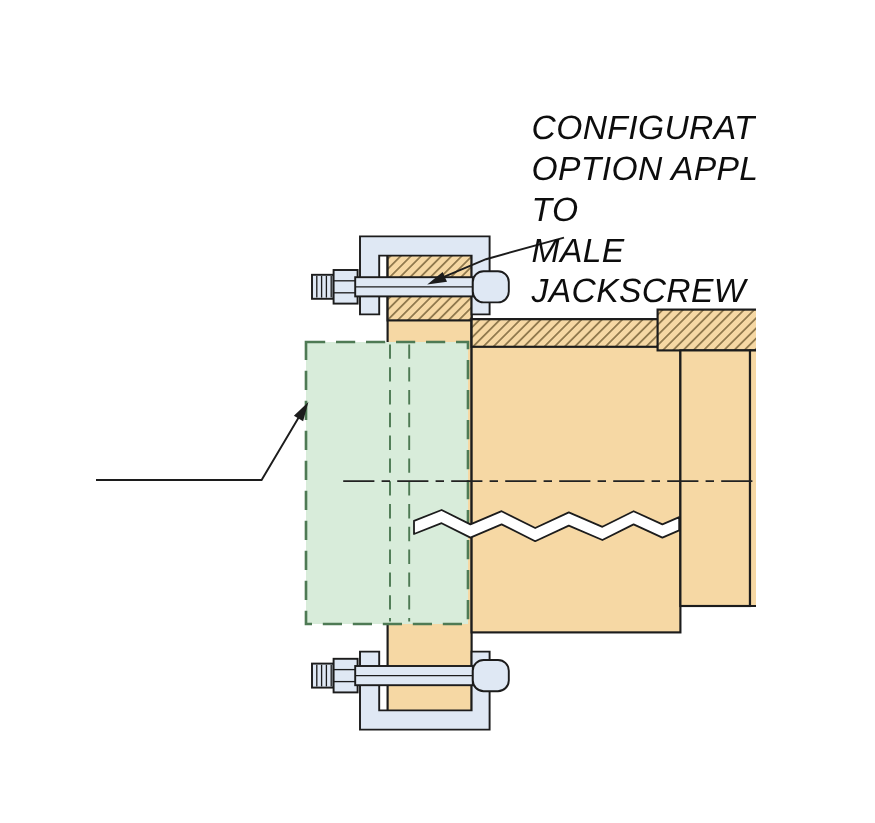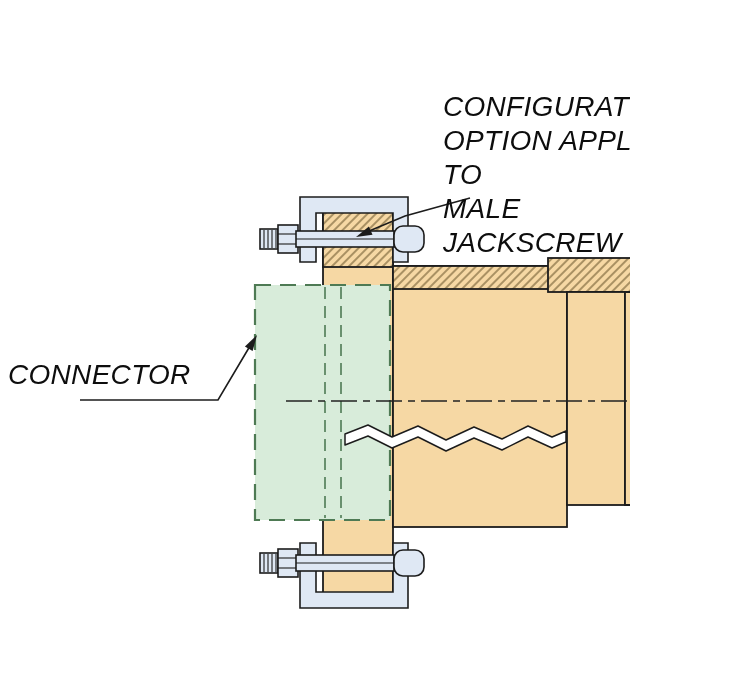--- a/index.html
+++ b/index.html
@@ -104,14 +104,13 @@
     <g>
       <polyline class="leader" points="470,198 405,216 362,234"></polyline>
       <polygon class="arrow" points="356,237 368.9,226.6 372.5,234.8"></polygon>
     </g>
   </svg>
 
   <div class="label config-label">CONFIGURATION
 OPTION APPLY TO
 MALE JACKSCREW</div>
 
-  <div class="label connector-label">CONNECTOR</div>
 </div>
 
 </body></html>

